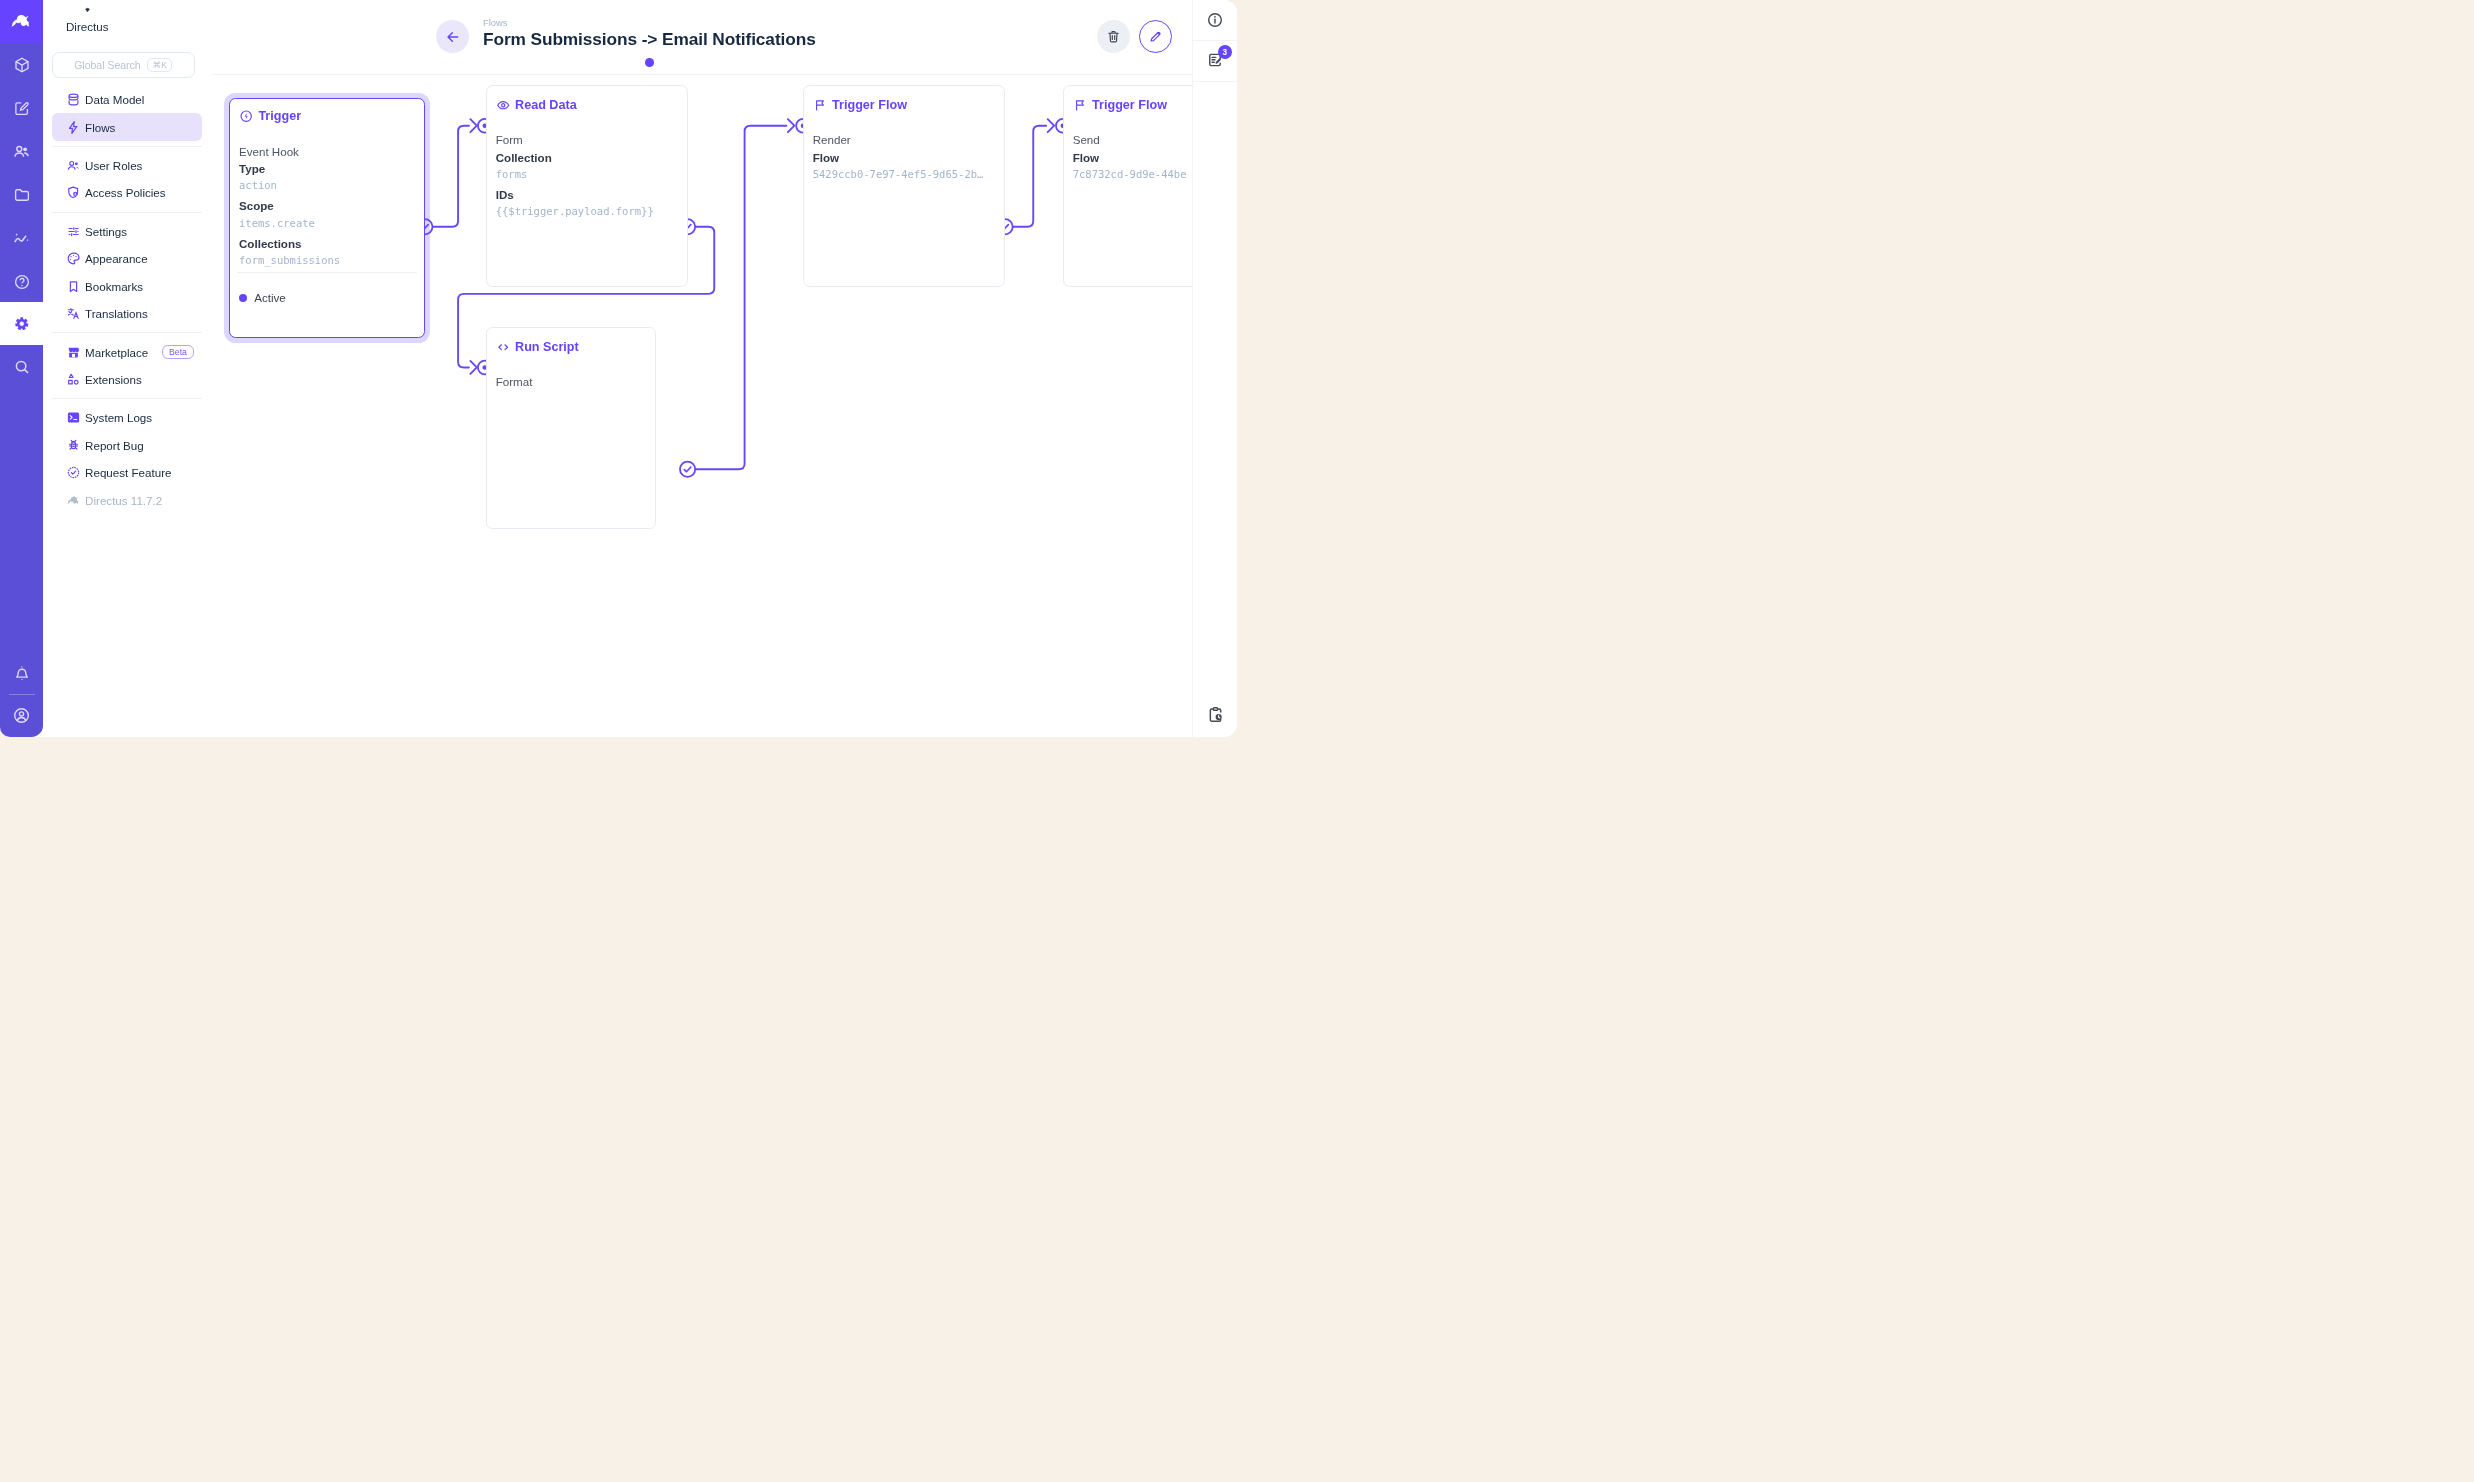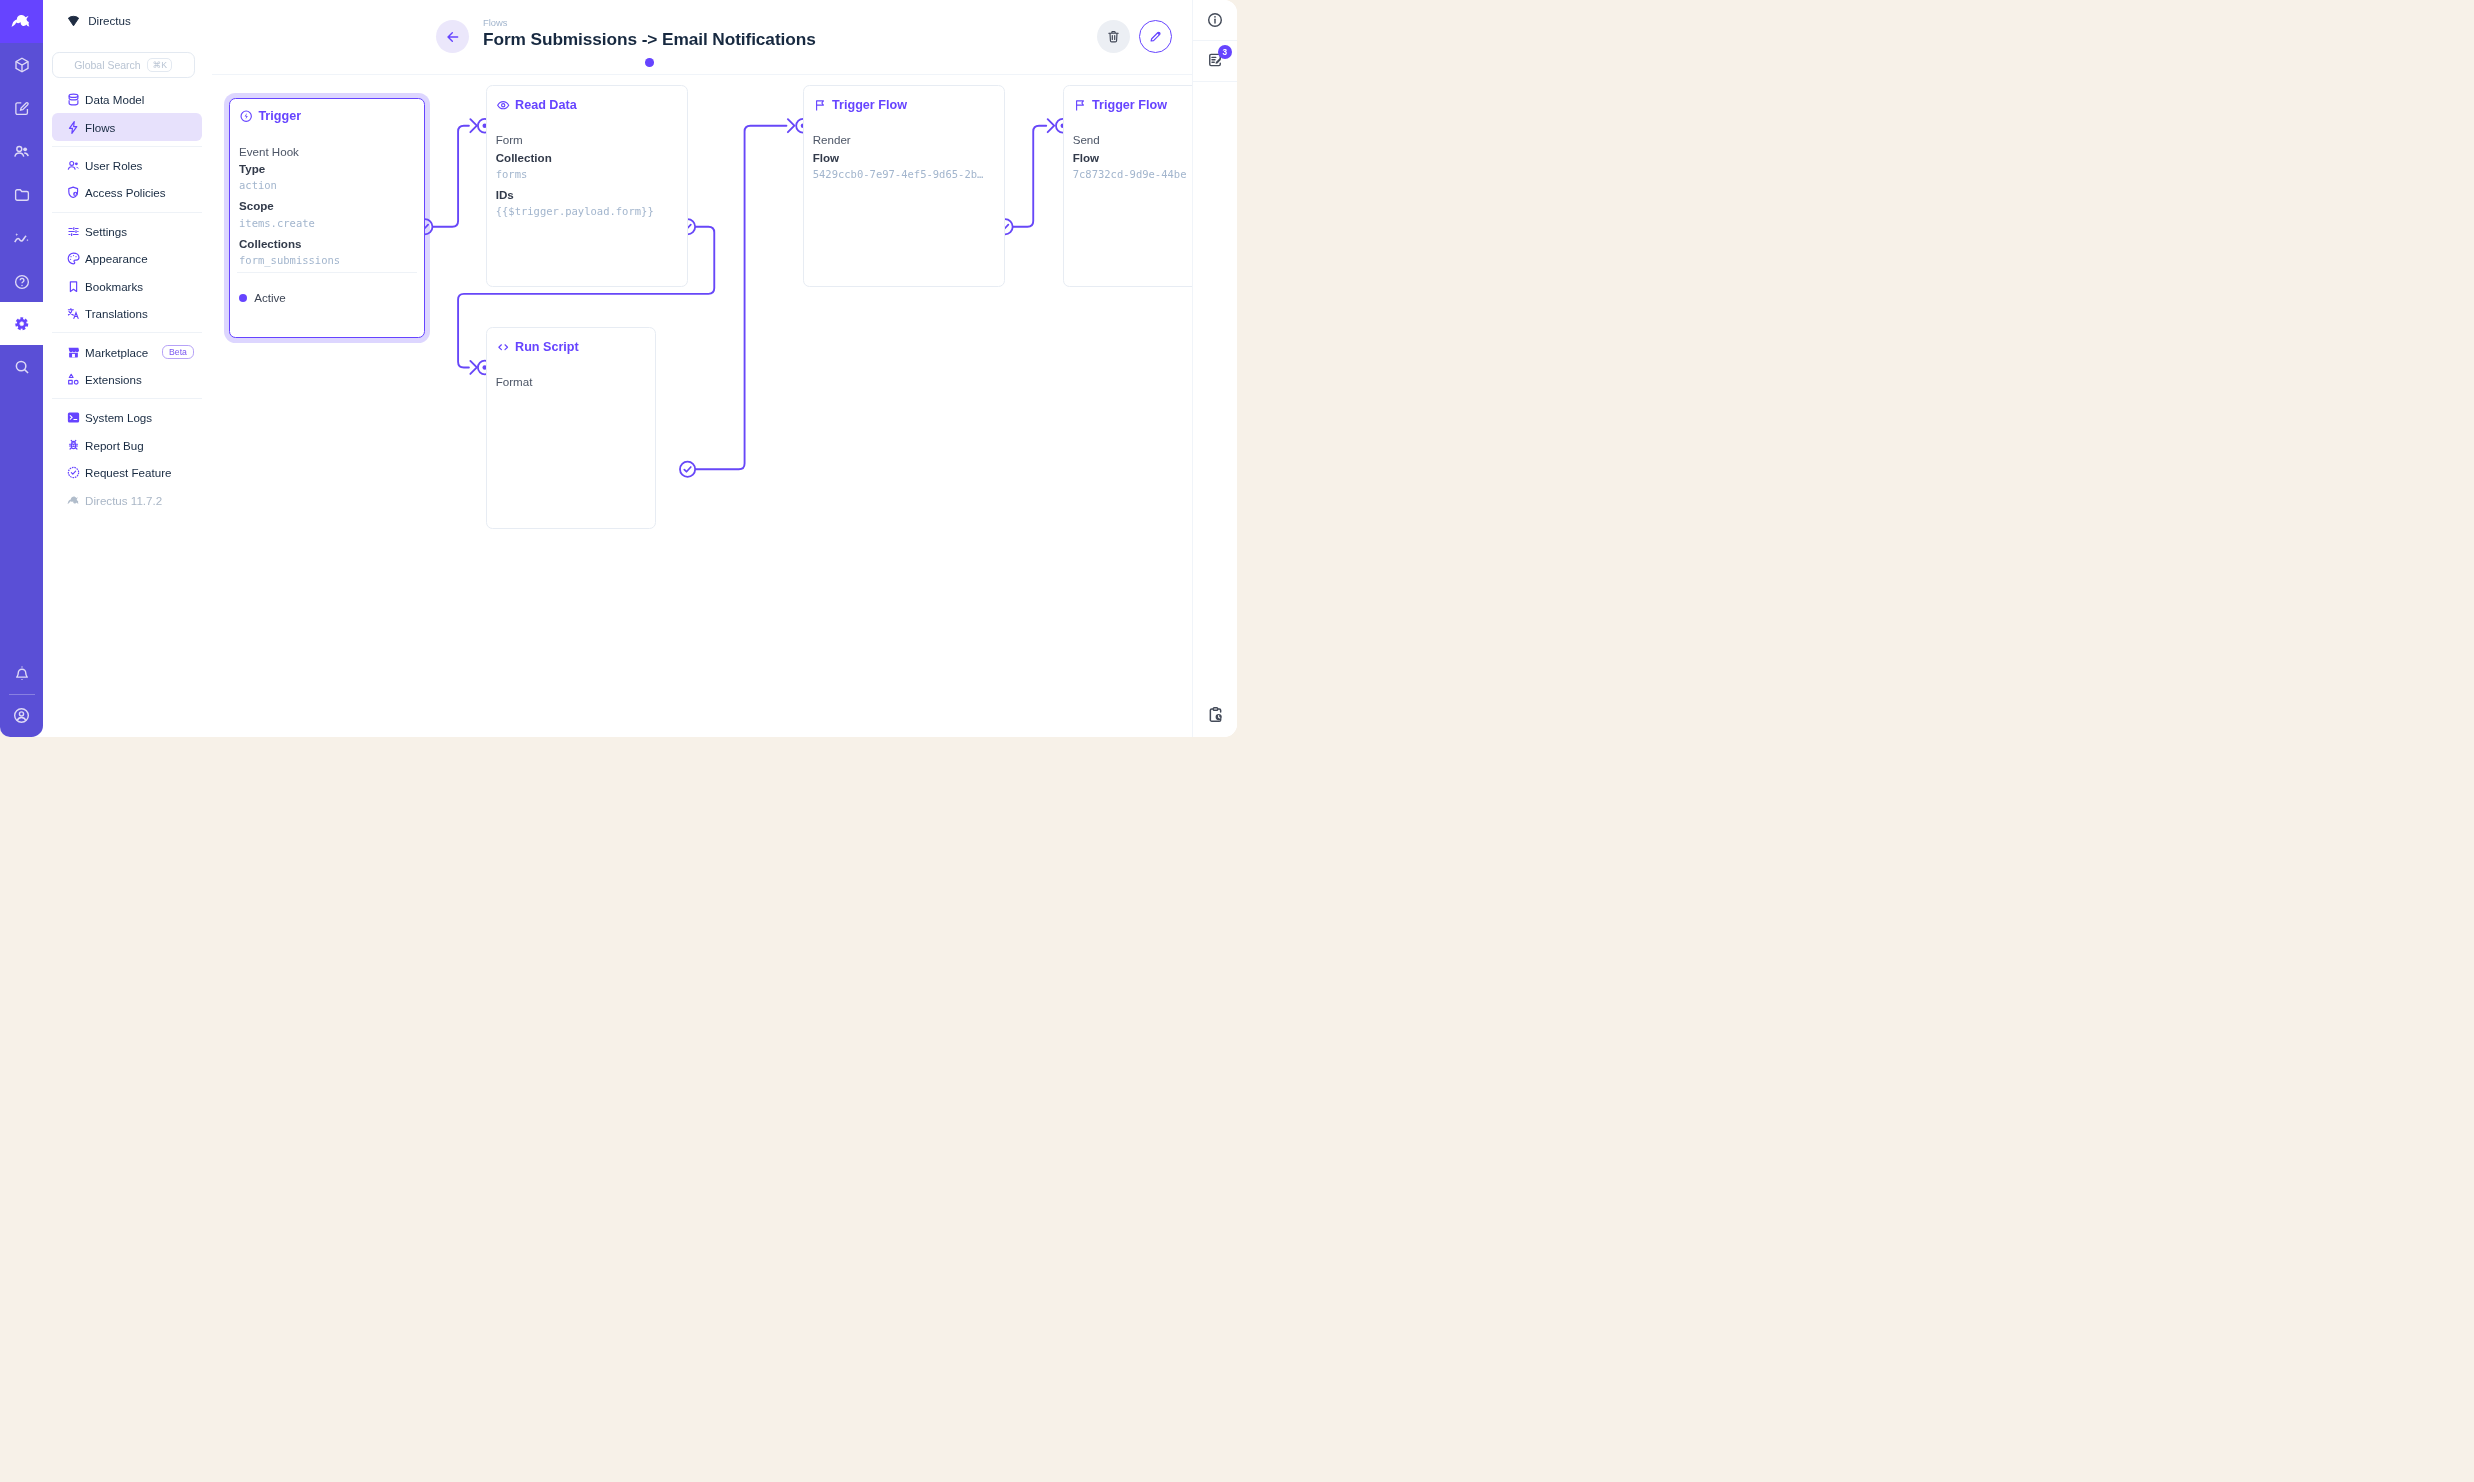--- a/index.html
+++ b/index.html
@@ -10,21 +10,21 @@
   
   .modulebar{position:absolute;left:0;top:0;bottom:0;width:43px;background:#5a4fd6;border-radius:0 0 11.6px 0;}
   .logo-tile{position:absolute;left:0;top:0;width:43px;height:43px;background:#6644ff;display:flex;align-items:center;justify-content:center;}
   .mod-btn{position:absolute;left:0;width:43px;height:43px;display:flex;align-items:center;justify-content:center;cursor:pointer;}
   .mod-btn.active{background:#fff;}
   .mod-btn svg{stroke:#ded9f6;}
   .mod-divider{position:absolute;left:8.7px;width:26px;height:0.7px;background:rgba(255,255,255,.28);}
 
   
   .nav{position:absolute;left:43px;top:0;bottom:0;width:168px;background:#fff;}
-  .project-row{position:absolute;left:0;top:7.2px;height:26px;display:flex;align-items:center;padding-left:23px;gap:7.2px;}
+  .project-row{position:absolute;left:0;top:7.2px;height:26px;display:flex;align-items:center;padding-left:23px;gap:7.2px;flex-direction:column;}
   .project-name{font-size:11.6px;color:#172940;}
   .searchbox{position:absolute;left:8.7px;top:52px;width:143px;height:26px;border:1.1px solid #e3e9f1;border-radius:7.2px;
     display:flex;align-items:center;justify-content:center;gap:6.5px;color:#b9c4d3;font-size:10.5px;cursor:text;background:#fff;}
   .kbd{border:1.1px solid #e3e9f1;border-radius:5px;padding:1.4px 4.3px;font-size:8.7px;color:#b9c4d3;}
   .navlist{position:absolute;left:0;top:86px;right:0;}
   .nav-item{position:relative;height:27.4px;margin:0 8.7px;border-radius:5.8px;display:flex;align-items:center;gap:4px;padding-left:14.4px;
     font-size:11.6px;color:#172940;cursor:pointer;white-space:nowrap;}
   .nav-item.active{background:#e7e1fc;}
   .nav-item svg{flex:0 0 auto;}
   .nav-div{height:1.1px;background:#eef2f7;margin:5px 8.7px;}

